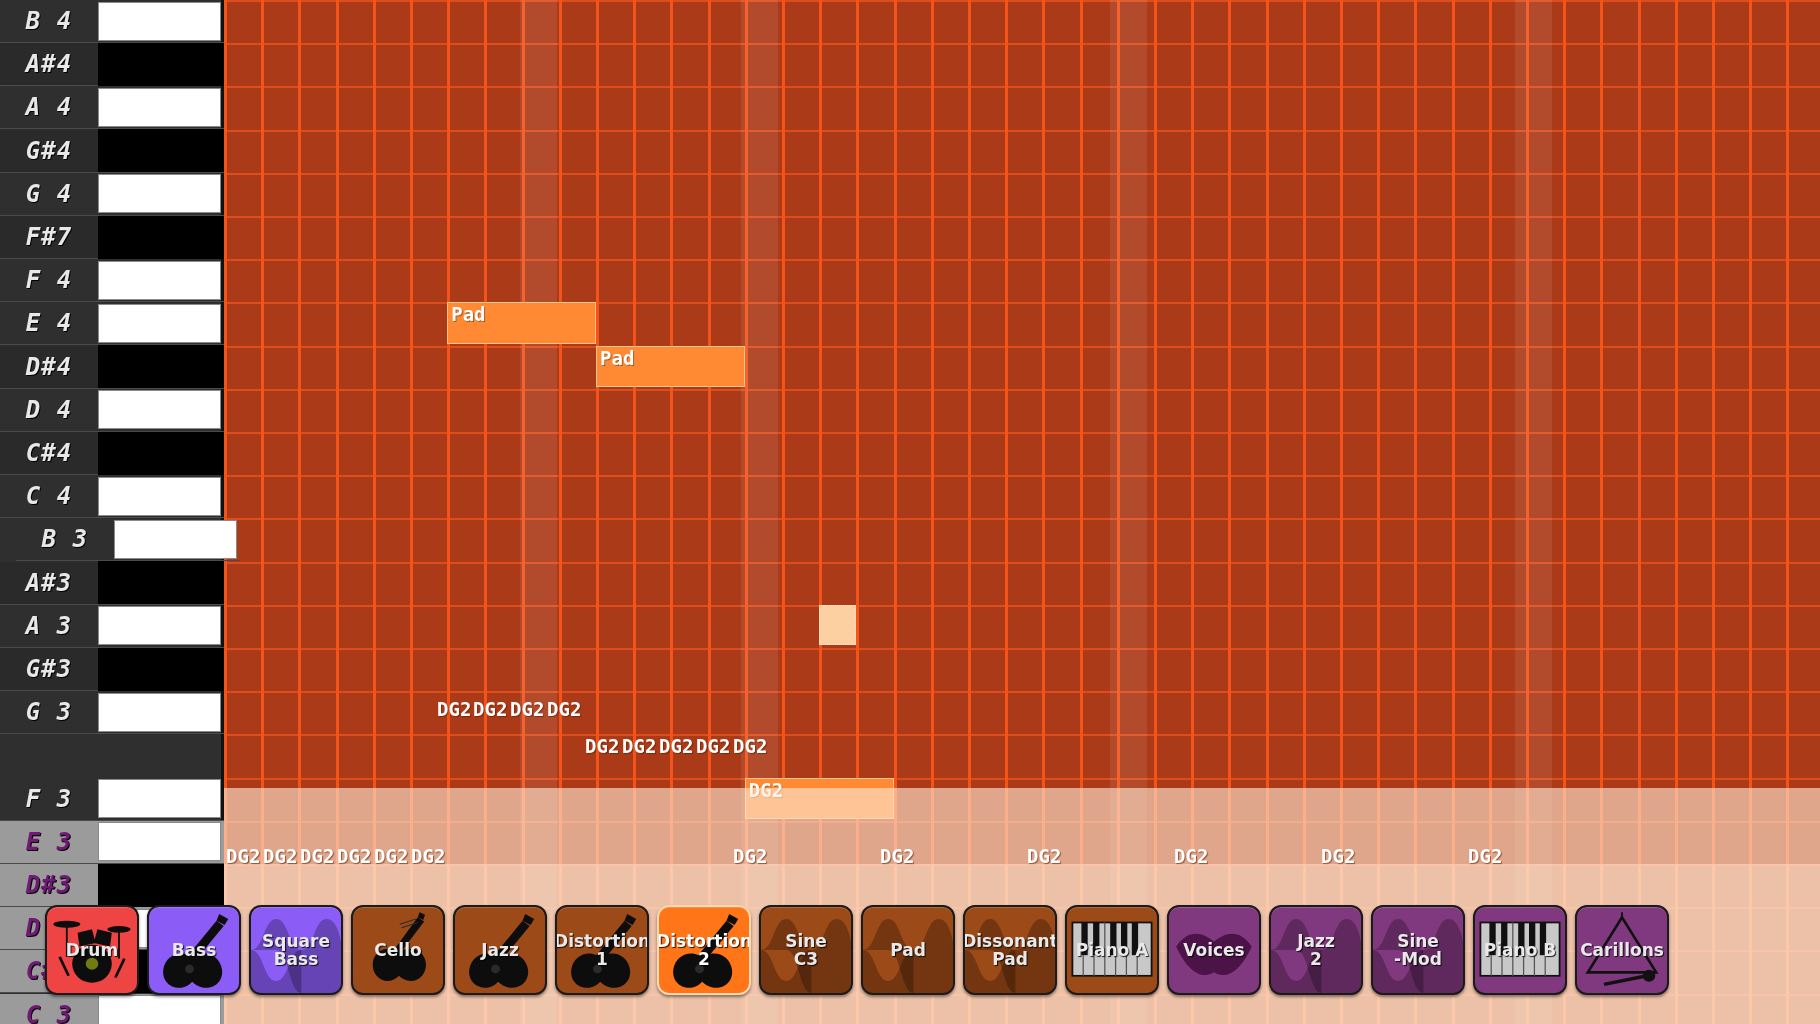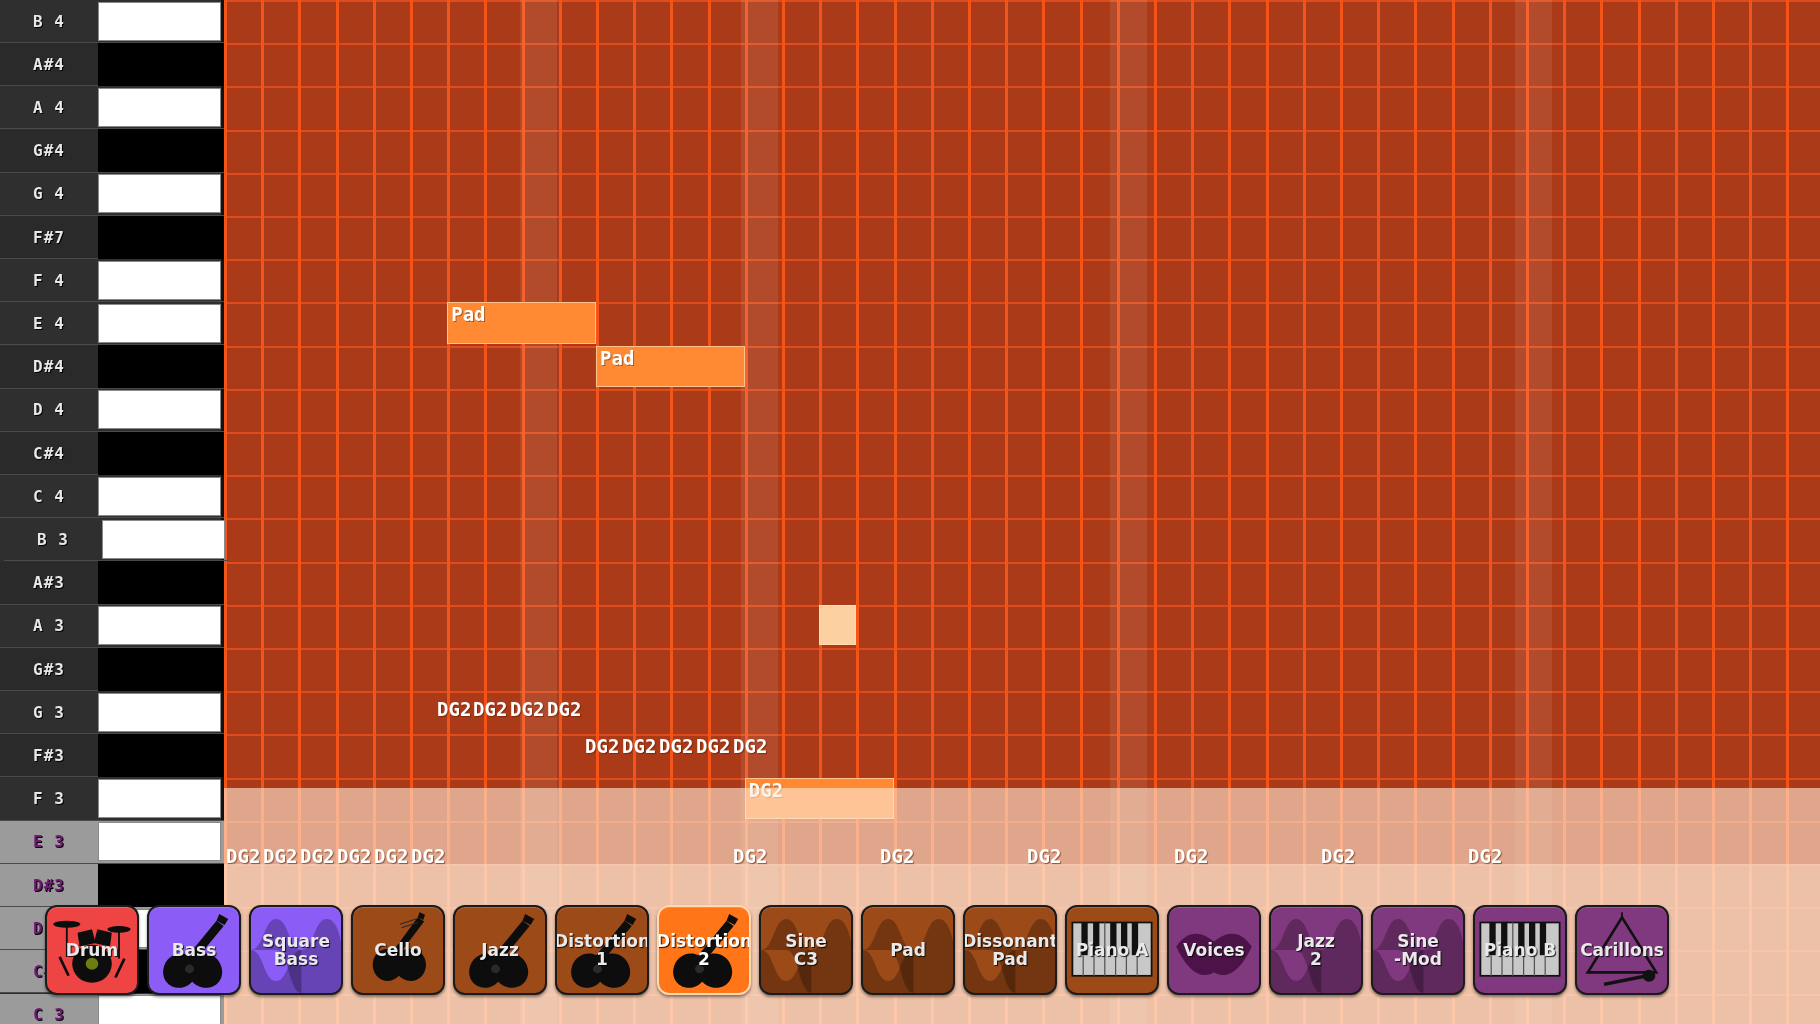--- a/index.html
+++ b/index.html
@@ -17,24 +17,25 @@
     background:#2f2f2f; z-index:5;
     border-right:3px solid #111;
   }
   .key-row {
     position:relative; width:224px; height:43px;
     display:flex; align-items:center;
     border-bottom:1px solid #4a4a4a;
   }
   .key-label {
     width:98px; flex:0 0 98px; text-align:center;
-    color:#e8e8e8; font-size:16px; font-weight:bold;
+    color:#e8e8e8; font-size:24px; font-weight:bold;
     letter-spacing:1px; text-shadow:1px 1px 0 #000;
     font-family:"DejaVu Sans Mono", monospace;
     white-space:pre;
+    font-style:italic;
   }
   .key-body { flex:1; height:39px; margin-right:3px; }
   .key-body.white { background:#ffffff; border:1px solid #8a8a8a; }
   .key-body.black { background:#000000; border:0; height:43px; margin-right:0; }
   .key-row.black-row { background:#2a2a2a; }
   .key-row.dim { background:#9b9b9b; }
   .key-row.dim .key-label { color:#701a75; }
 
   
   #grid {
@@ -232,43 +233,39 @@
         <div class="key-body white"></div>
       </div>
       <div class="key-row black-row" style="top: 432px; position: absolute; left: 0px;">
         <div class="key-label">C#4</div>
         <div class="key-body black"></div>
       </div>
       <div class="key-row" style="top: 475.2px; position: absolute; left: 0px;">
         <div class="key-label">C 4</div>
         <div class="key-body white"></div>
       </div>
-      <div class="key-row" style="top: 518.4px; position: absolute; left: 4px;">
+      <div class="key-row" style="top: 518.4px; position: absolute; left: 16px;">
         <div class="key-label">B 3</div>
         <div class="key-body white"></div>
       </div>
       <div class="key-row black-row" style="top: 561.6px; position: absolute; left: 0px;">
         <div class="key-label">A#3</div>
         <div class="key-body black"></div>
       </div>
       <div class="key-row" style="top: 604.8px; position: absolute; left: 0px;">
         <div class="key-label">A 3</div>
         <div class="key-body white"></div>
       </div>
       <div class="key-row black-row" style="top: 648px; position: absolute; left: 0px;">
         <div class="key-label">G#3</div>
         <div class="key-body black"></div>
       </div>
       <div class="key-row" style="top: 691.2px; position: absolute; left: 0px;">
         <div class="key-label">G 3</div>
         <div class="key-body white"></div>
-      </div>
-      <div class="key-row black-row" style="top: 734.4px; position: absolute; left: 0px;">
-        <div class="key-label">F#3</div>
-        <div class="key-body black"></div>
       </div>
       <div class="key-row" style="top: 777.6px; position: absolute; left: 0px;">
         <div class="key-label">F 3</div>
         <div class="key-body white"></div>
       </div>
       <div class="key-row dim" style="top: 820.8px; position: absolute; left: 0px;">
         <div class="key-label">E 3</div>
         <div class="key-body white"></div>
       </div>
       <div class="key-row black-row dim" style="top: 864px; position: absolute; left: 0px;">

